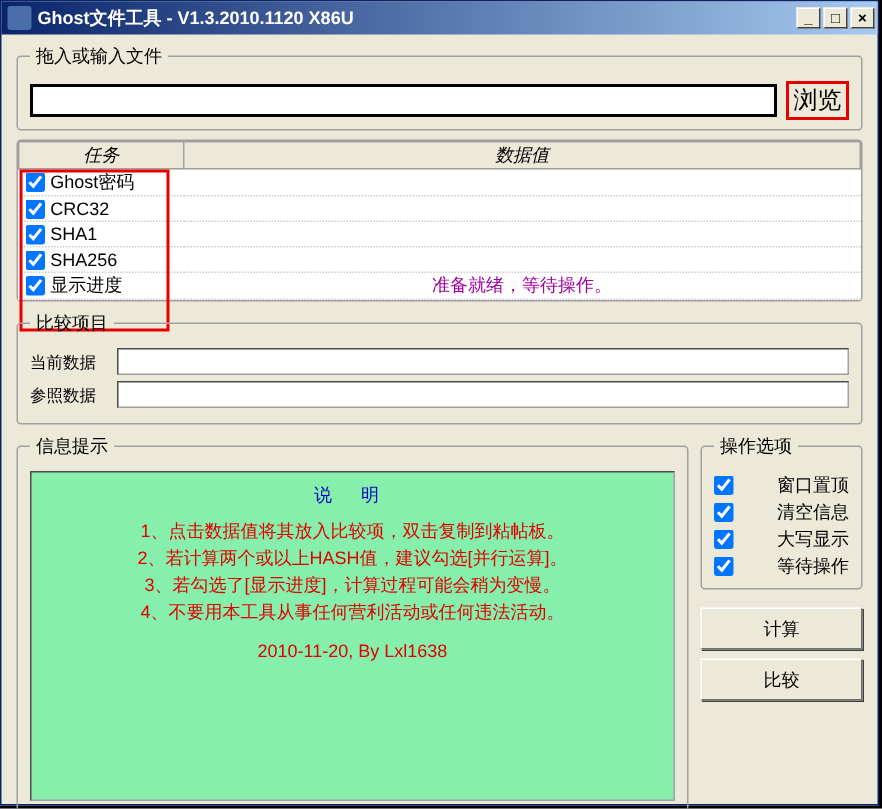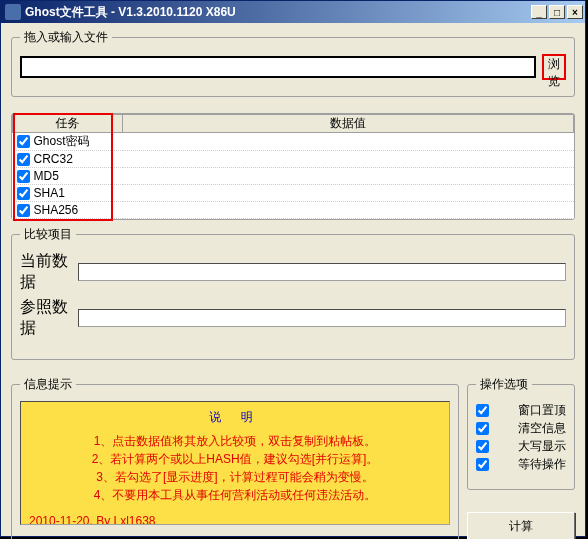--- a/index.html
+++ b/index.html
@@ -51,22 +51,22 @@
   font-family: Arial;
   font-weight: bold;
   cursor: pointer;
 }
 .content {
   padding: 6px 10px;
 }
 fieldset {
   border: 1px solid #A0A0A0;
   border-radius: 3px;
-  padding: 8px 8px 16px 8px;
-  margin-bottom: 16px;
+  padding: 8px 8px 6px 8px;
+  margin-bottom: 6px;
   position: relative;
 }
 legend {
   font-size: 12px;
   padding: 0 4px;
   color: #000;
 }
 .file-row {
   display: flex;
   gap: 6px;
@@ -74,25 +74,25 @@
 }
 .file-input {
   flex: 1;
   height: 22px;
   border: 2px solid #000;
   background: #fff;
   padding: 2px 4px;
   font-size: 12px;
 }
 .browse-btn {
-  width: 24px;
+  width: 42px;
   height: 26px;
   background: #ECE9D8;
   border: 2px solid #E80000;
-  font-size: 12px;
+  font-size: 16px;
   cursor: pointer;
 }
 .task-box {
   border: 1px solid #A0A0A0;
   border-radius: 3px;
   background: #ECE9D8;
   padding: 0;
   margin-bottom: 6px;
 }
 .task-table {
@@ -103,20 +103,21 @@
 .task-head {
   background: #ECE9D8;
 }
 .task-head th {
   border: 1px solid #A0A0A0;
   font-weight: normal;
   font-size: 12px;
   height: 18px;
   text-align: center;
   padding: 0;
+  font-style: italic;
 }
 .task-head th:first-child { width: 110px; }
 .task-body {
   position: relative;
 }
 .task-row td {
   border-bottom: 1px dotted #ccc;
   height: 17px;
   padding: 0 4px;
   font-size: 12px;
@@ -144,56 +145,56 @@
 }
 .compare-box { }
 .compare-row {
   display: flex;
   align-items: center;
   margin-bottom: 4px;
   gap: 4px;
 }
 .compare-label {
   width: 54px;
-  font-size: 16px;
+  font-size: 11px;
   font-family: Liberation Mono, monospace;
 }
 .compare-input {
   flex: 1;
   height: 18px;
   border: 1px inset #A0A0A0;
   background: #fff;
   padding: 1px 3px;
   font-size: 12px;
 }
 .bottom-row {
   display: flex;
   gap: 8px;
 }
 .info-box {
   flex: 1;
 }
 .info-panel {
-  background: #fde047;
+  background: #86efac;
   border: 1px inset #A0A0A0;
-  height: 124px;
+  height: 220px;
   padding: 6px 8px;
   font-size: 12px;
   line-height: 1.5;
   overflow: hidden;
 }
 .info-title {
   text-align: center;
   color: #0000C0;
   letter-spacing: 8px;
   margin-bottom: 6px;
 }
 .info-line { color: #E00000; text-align: center; }
 .info-foot {
-  text-align: left;
+  text-align: center;
   color: #E00000;
   margin-top: 8px;
 }
 .right-col {
   width: 108px;
   display: flex;
   flex-direction: column;
   gap: 6px;
 }
 .opts-box { }
@@ -251,30 +252,30 @@
         <tbody class="task-body" id="task-body">
             <tr class="task-row">
               <td><input type="checkbox" checked="" style=""><span>Ghost密码</span></td>
               <td></td>
             </tr>
             <tr class="task-row">
               <td><input type="checkbox" checked="" style=""><span>CRC32</span></td>
               <td></td>
             </tr>
             <tr class="task-row">
-              <td><input type="checkbox" checked="" style=""><span>MD5</span></td>
-              <td></td>
-            </tr>
-            <tr class="task-row">
               <td><input type="checkbox" checked="" style=""><span>SHA1</span></td>
               <td></td>
             </tr>
             <tr class="task-row">
               <td><input type="checkbox" checked="" style=""><span>SHA256</span></td>
               <td></td>
+            </tr>
+            <tr class="task-row">
+              <td><input type="checkbox" checked="" style=""><span>显示进度</span></td>
+              <td class="status-cell">准备就绪，等待操作。</td>
             </tr>
           </tbody>
       </table>
     </div>
     <div class="red-overlay"></div>
 
     <fieldset class="compare-box">
       <legend>比较项目</legend>
       <div class="compare-row">
         <span class="compare-label">当前数据</span>

